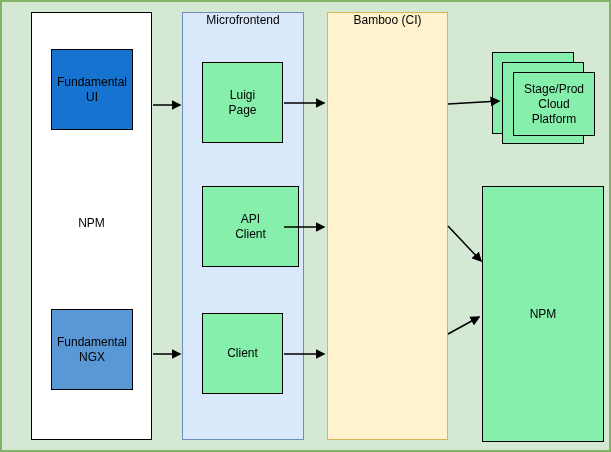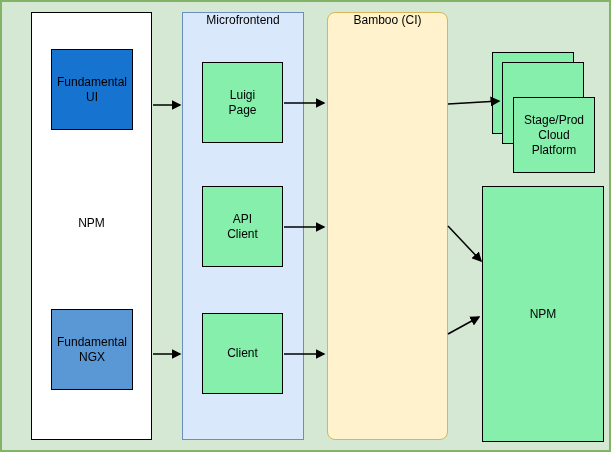--- a/index.html
+++ b/index.html
@@ -52,32 +52,32 @@
   <div class="abs node blue-mid label" style="left:49px;top:307px;width:82px;height:81px;">Fundamental
 NGX</div>
 
   <div class="abs container-box mf-container" style="left:180px;top:10px;width:122px;height:428px;">
     <span class="container-label label">Microfrontend</span>
   </div>
 
   <div class="abs node label" style="left:200px;top:60px;width:81px;height:81px;">Luigi
 Page</div>
 
-  <div class="abs node label" style="left:200px;top:184px;width:81px;height:81px;">API
+  <div class="abs node label" style="left:200px;top:184px;width:97px;height:81px;">API
 Client</div>
 
   <div class="abs node label" style="left:200px;top:311px;width:81px;height:81px;">Client</div>
 
-  <div class="abs container-box bamboo-container" style="left:325px;top:10px;width:121px;height:428px;border-radius:8px;">
+  <div class="abs container-box bamboo-container" style="left:325px;top:10px;width:121px;height:428px;">
     <span class="container-label label">Bamboo (CI)</span>
   </div>
 
   <div class="abs node" style="left:490px;top:50px;width:82px;height:82px;"></div>
   <div class="abs node" style="left:500px;top:60px;width:82px;height:82px;"></div>
-  <div class="abs node label" style="left:511px;top:70px;width:82px;height:76px;margin-top:25px;">Stage/Prod
+  <div class="abs node label" style="left:511px;top:70px;width:82px;height:64px;">Stage/Prod
 Cloud
 Platform</div>
 
   <div class="abs node label" style="left:480px;top:184px;width:122px;height:256px;">NPM</div>
 
   <svg class="edges-svg" width="611" height="452" viewBox="0 0 611 452">
     <defs>
       <marker id="arrow" markerWidth="10" markerHeight="10" refX="8.5" refY="5" orient="auto" markerUnits="userSpaceOnUse">
         <path d="M0,0 L10,5 L0,10 z" fill="#000000"></path>
       </marker>

